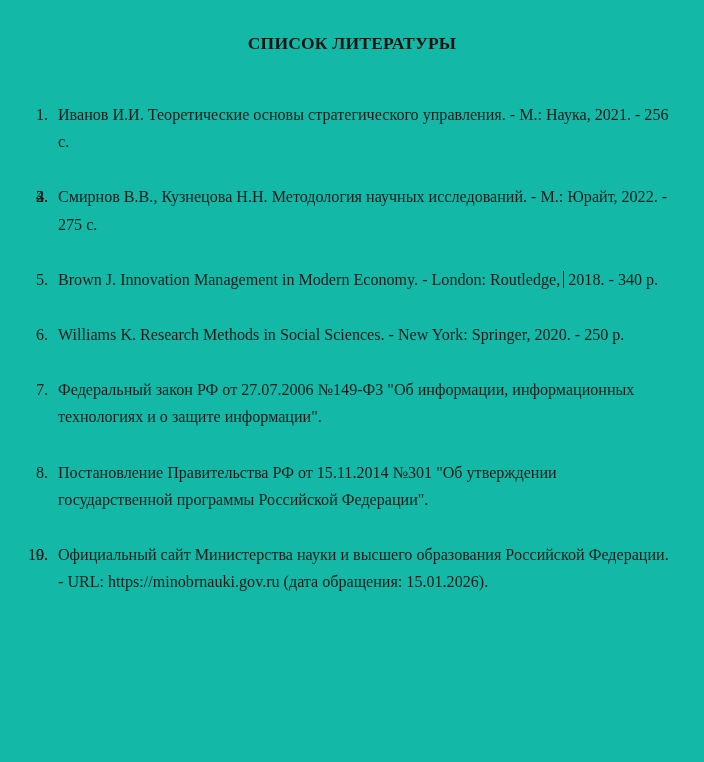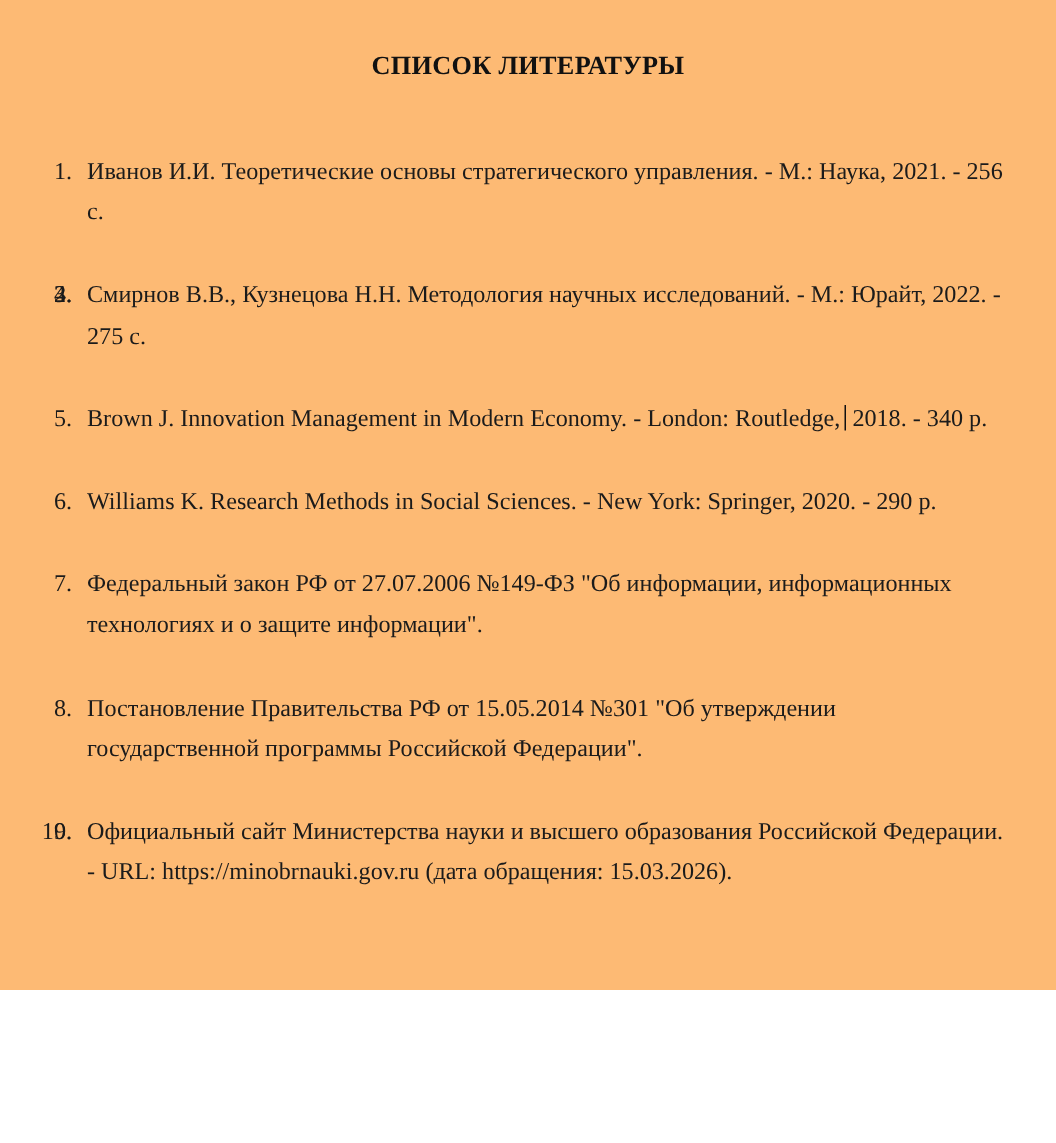--- a/index.html
+++ b/index.html
@@ -14,22 +14,22 @@
     height: 762px;
     font-family: "Liberation Serif", "DejaVu Serif", serif;
     color: #1a1a1a;
     -webkit-font-smoothing: antialiased;
     overflow: hidden;
   }
 
   .page {
     position: relative;
     width: 704px;
-    height: 660px;
-    background: #fdba74;
+    height: 762px;
+    background: #14b8a6;
     box-sizing: border-box;
     padding: 0;
   }
 
   .doc-title {
     text-align: center;
     font-size: 17.5px;
     font-weight: bold;
     letter-spacing: 0.2px;
     color: #111111;
@@ -90,20 +90,20 @@
 <div class="page">
 
   <h1 class="doc-title">СПИСОК ЛИТЕРАТУРЫ</h1>
 
   <ol class="ref-list">
       <li class="ref-item"><span class="ref-num">1.</span><span class="ref-text">Иванов И.И. Теоретические основы стратегического управления. - М.: Наука, 2021. - 256 с.</span></li>
       <li class="ref-item"><span class="ref-num">2.</span></li>
       <li class="ref-item"><span class="ref-num">3.</span></li>
       <li class="ref-item"><span class="ref-num">4.</span><span class="ref-text">Смирнов В.В., Кузнецова Н.Н. Методология научных исследований. - М.: Юрайт, 2022. - 275 с.</span></li>
       <li class="ref-item"><span class="ref-num">5.</span><span class="ref-text"><span>Brown J. Innovation Management in Modern Economy. - London: Routledge,</span><span class="caret"></span><span> 2018. - 340 p.</span></span></li>
-      <li class="ref-item"><span class="ref-num">6.</span><span class="ref-text">Williams K. Research Methods in Social Sciences. - New York: Springer, 2020. - 290 p.</span></li>
+      <li class="ref-item"><span class="ref-num">6.</span><span class="ref-text">Williams K. Research Methods in Social Sciences. - New York: Springer, 2020. - 250 p.</span></li>
       <li class="ref-item"><span class="ref-num">7.</span><span class="ref-text">Федеральный закон РФ от 27.07.2006 №149-ФЗ "Об информации, информационных технологиях и о защите информации".</span></li>
-      <li class="ref-item"><span class="ref-num">8.</span><span class="ref-text">Постановление Правительства РФ от 15.05.2014 №301 "Об утверждении государственной программы Российской Федерации".</span></li>
+      <li class="ref-item"><span class="ref-num">8.</span><span class="ref-text">Постановление Правительства РФ от 15.11.2014 №301 "Об утверждении государственной программы Российской Федерации".</span></li>
       <li class="ref-item"><span class="ref-num">9.</span></li>
-      <li class="ref-item"><span class="ref-num">10.</span><span class="ref-text">Официальный сайт Министерства науки и высшего образования Российской Федерации. - URL: https://minobrnauki.gov.ru (дата обращения: 15.03.2026).</span></li>
+      <li class="ref-item"><span class="ref-num">10.</span><span class="ref-text">Официальный сайт Министерства науки и высшего образования Российской Федерации. - URL: https://minobrnauki.gov.ru (дата обращения: 15.01.2026).</span></li>
     </ol>
 
 </div>
 
 </body></html>

